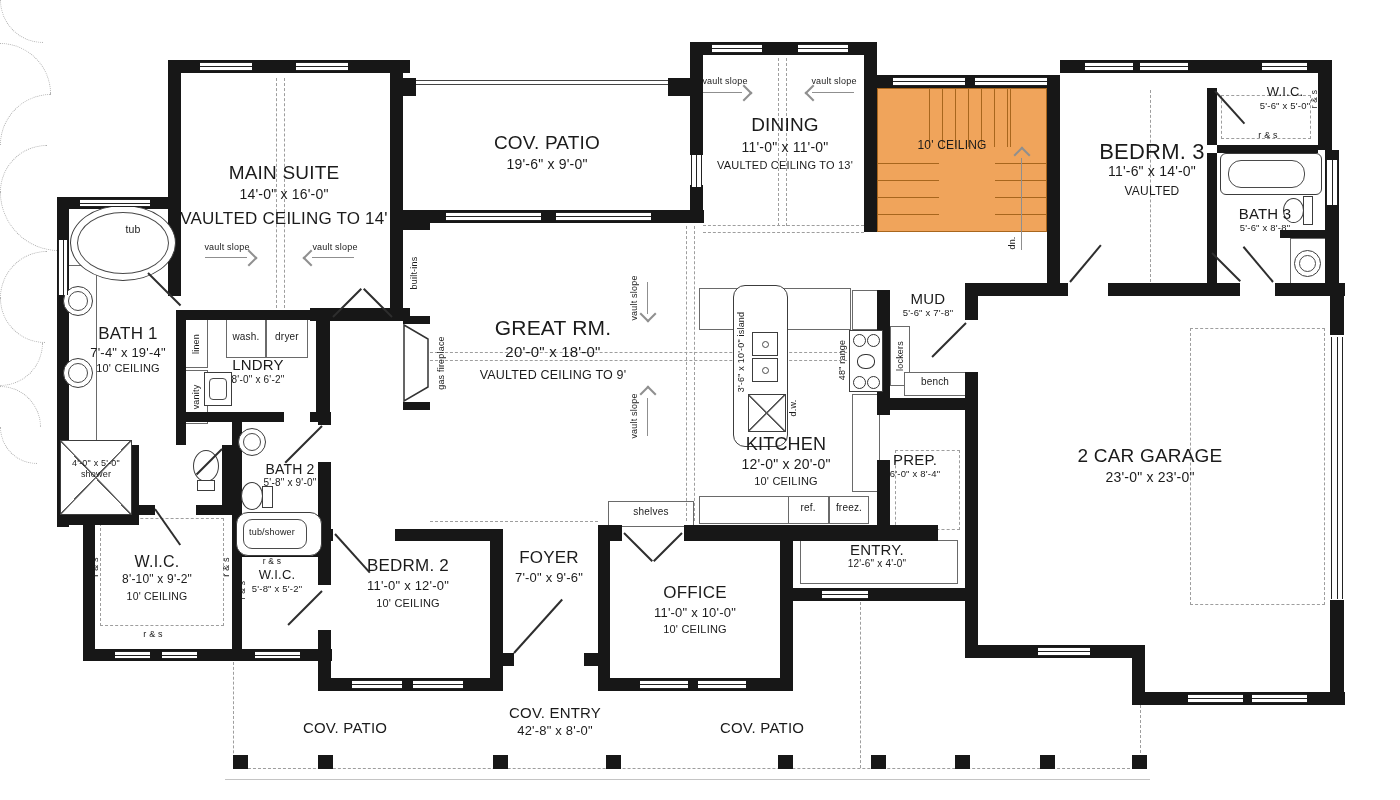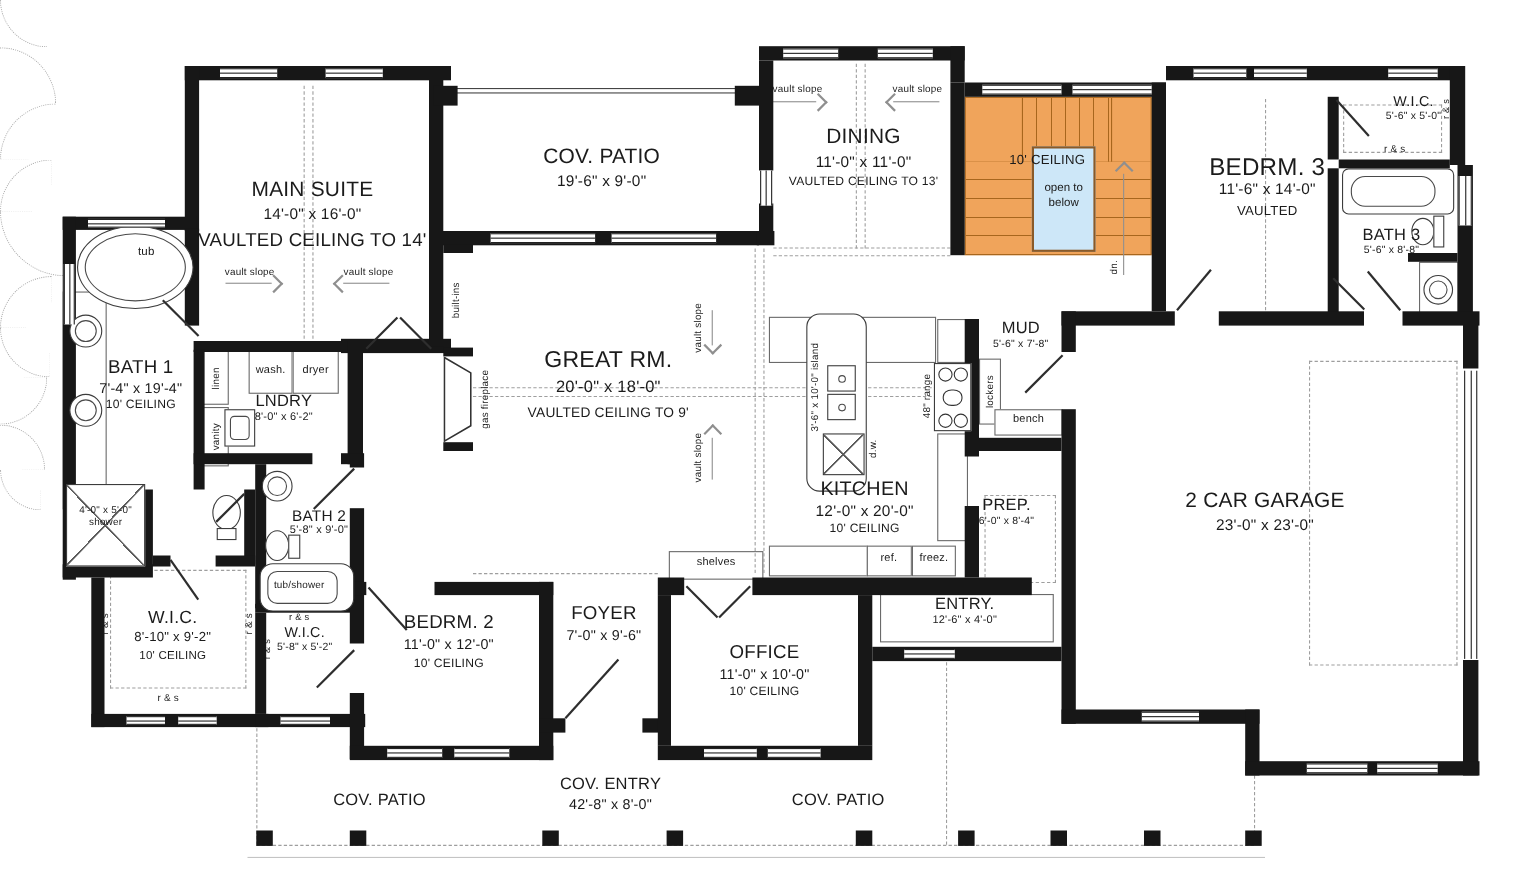--- a/index.html
+++ b/index.html
@@ -43,21 +43,20 @@
 </head>
 <body>
 
 <div id="plan">
 
   <div id="stairs">
     <div class="tv"></div>
     <div class="tl"></div>
     <div class="tr"></div>
   </div>
-  <div id="openbox">open to below</div>
   <div id="patio-edge"></div>
   <div id="slab-line"></div>
 
   <div class="fix ell" style="left:70px;top:205px;width:106px;height:76px">
       <div class="in" style="left:6px;top:6px;right:6px;bottom:6px"></div>
     </div>
   <div class="thin" style="left:57px;top:265px;width:40px;height:198px"></div>
   <div class="fx ell" style="left:63px;top:286px;width:30px;height:30px">
       <div class="in" style="left:4px;top:4px;right:4px;bottom:4px"></div>
     </div>

